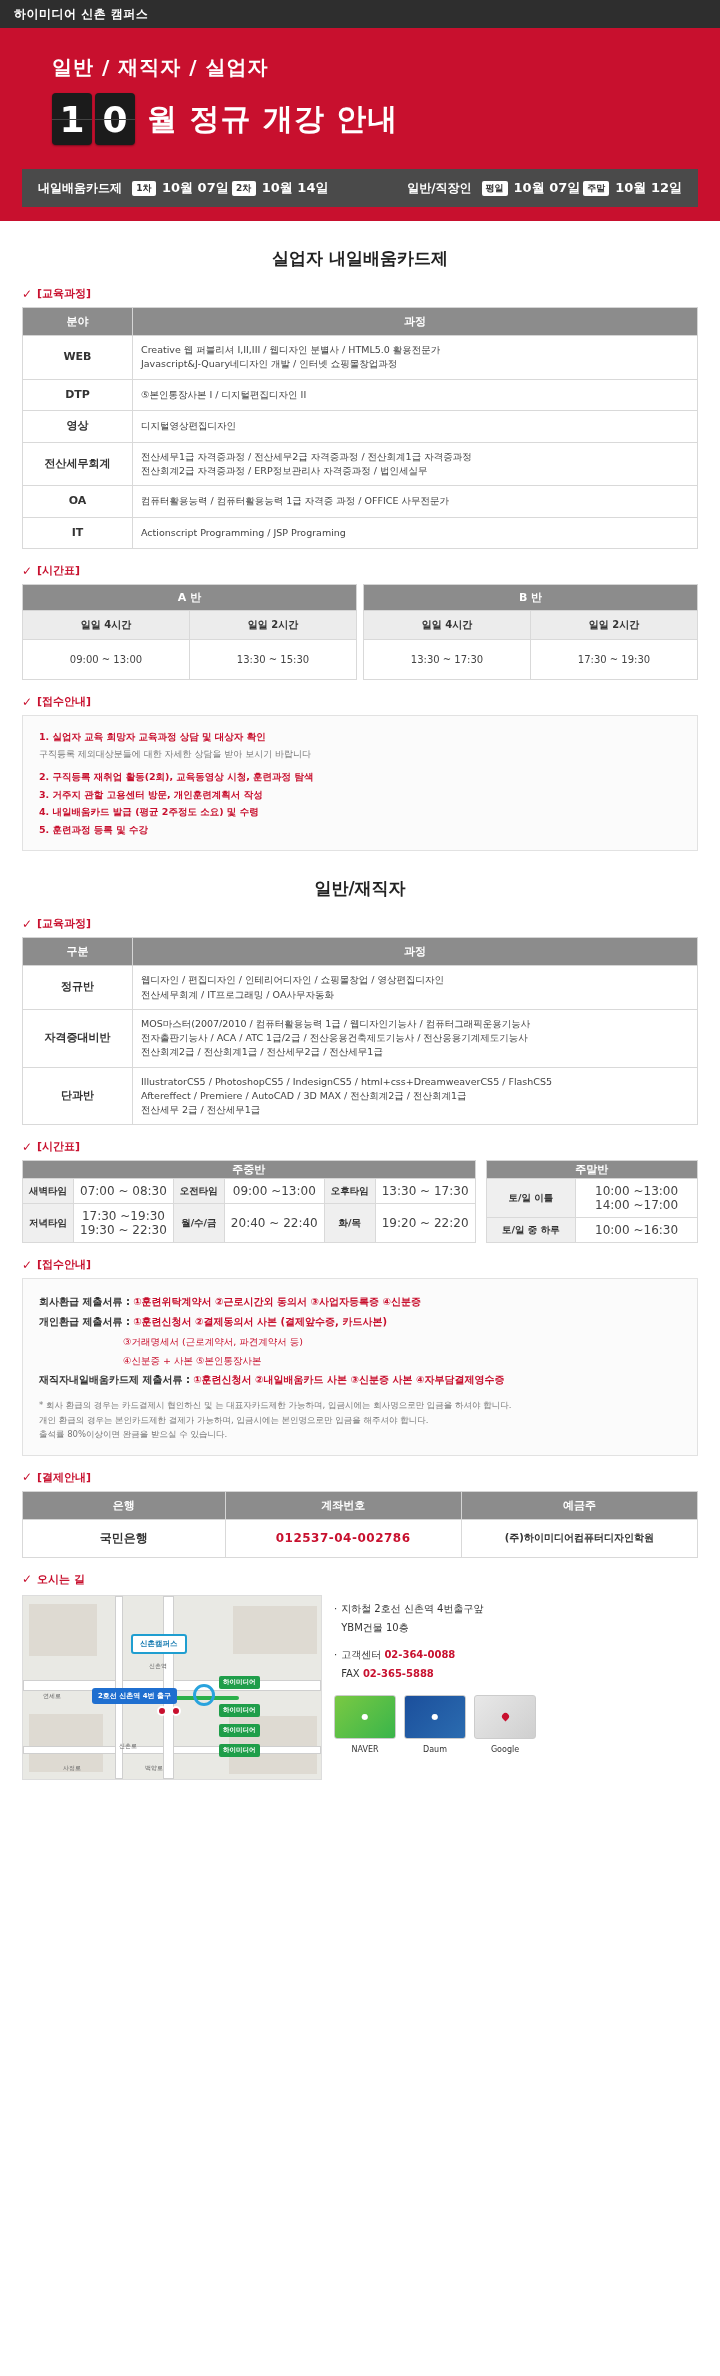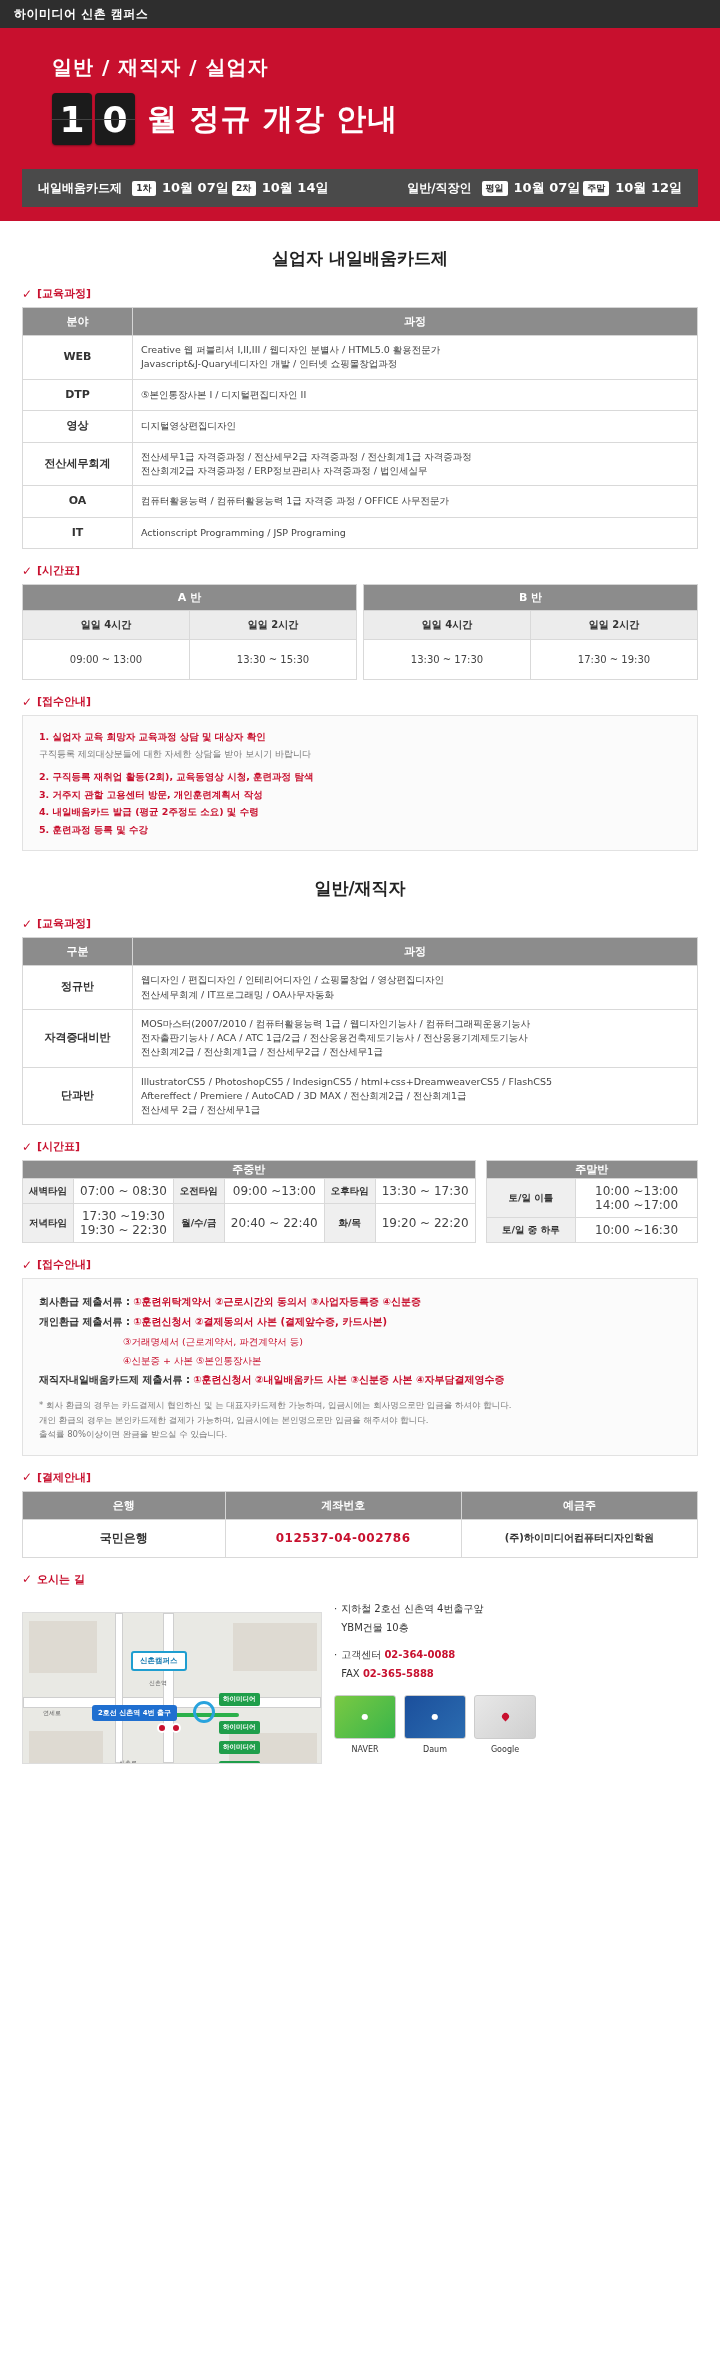--- a/index.html
+++ b/index.html
@@ -276,26 +276,25 @@
   .bank td.acct { color: #c8102e; letter-spacing: 0.5px; }
 
   
   .map-area {
     display: flex;
     gap: 12px;
     margin-top: 8px;
   }
   .map-box {
     width: 300px;
-    height: 152px;
+    height: 185px;
     background: #e9e9e4;
     border: 1px solid #ddd;
     position: relative;
     overflow: hidden;
-    margin-top: 17px;
   }
   .road {
     position: absolute;
     background: #ffffff;
     border: 1px solid #cfcfcf;
   }
   .road.h { height: 11px; left: 0; right: 0; }
   .road.v { width: 11px; top: 0; bottom: 0; }
   .blockbox {
     position: absolute;

